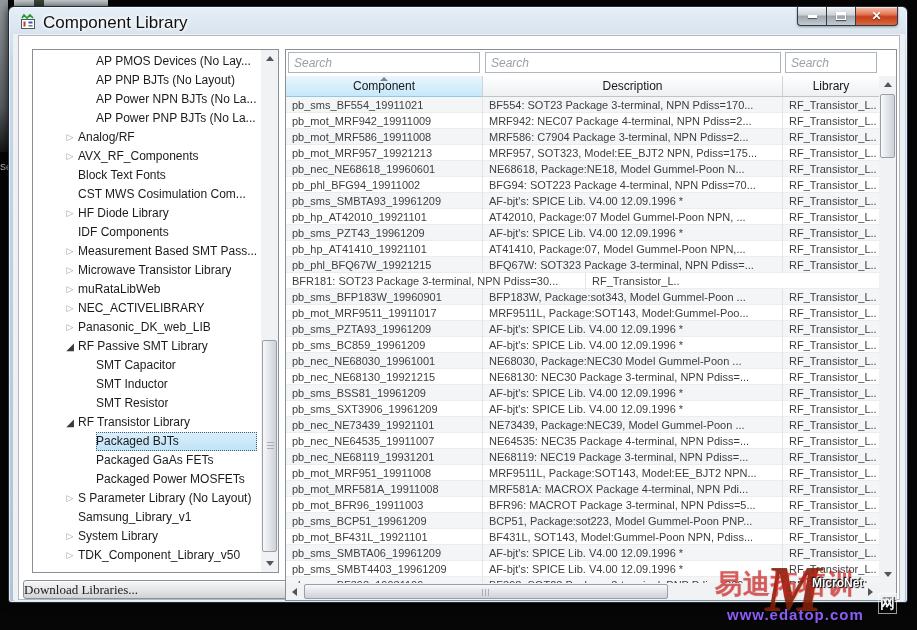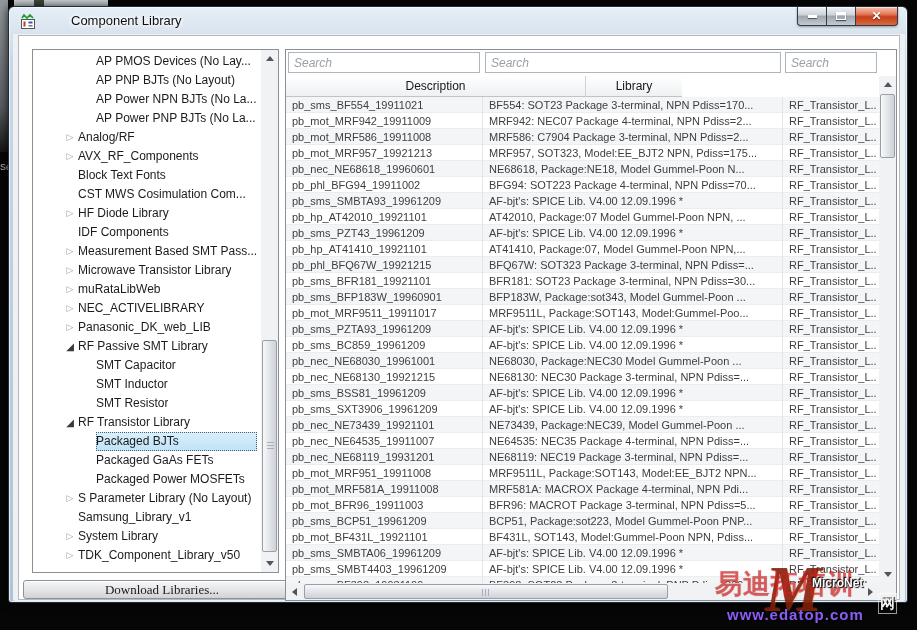--- a/index.html
+++ b/index.html
@@ -16,22 +16,22 @@
   .bg-sliver-top { position:absolute; left:14px; top:0; width:94px; height:6px; background:#cdd2d6; }
   .bg-sliver-dot { position:absolute; left:20px; top:0; width:10px; height:6px; background:#3d4a3a; }
 
   
   .dialog { position:absolute; left:8px; top:6px; width:900px; height:597px;
     background: linear-gradient(180deg, #e6eff7, #c9d7e5 9%, #bccbdb 60%, #b3c3d4);
     border:1px solid #1f2e3b; border-radius:6px 6px 3px 3px;
     box-shadow: inset 0 0 0 1px rgba(255,255,255,.62), 0 0 10px rgba(0,0,0,.8); }
   .titlebar { position:absolute; left:0; top:0; right:0; height:28px; }
   .title-icon { position:absolute; left:11px; top:6px; width:17px; height:17px; }
-  .title-text { position:absolute; left:34px; top:6px; font-size:13px; color:#101010;
-    text-shadow: 0 0 4px #fff, 0 0 4px #fff, 0 0 6px #fff; white-space:nowrap;margin-left:28px; }
+  .title-text { position:absolute; left:34px; top:6px; font-size:17px; color:#101010;
+    text-shadow: 0 0 4px #fff, 0 0 4px #fff, 0 0 6px #fff; white-space:nowrap; }
 
   .winbtns { position:absolute; top:0; right:9px; display:flex; height:19px;
     filter: drop-shadow(0 1px 1px rgba(0,0,0,.35)); }
   .winbtn { width:29px; height:19px; border:1px solid #2e3c49; border-top:none;
     display:flex; align-items:center; justify-content:center;
     background: linear-gradient(#eef1f4, #ced3d9 45%, #9da4ac 50%, #c4cad0);
     box-shadow: inset 0 1px 0 rgba(255,255,255,.75); }
   .winbtn.min { border-radius:0 0 0 4px; border-right:none; }
   .winbtn.max { border-right:none; }
   .winbtn.close { width:43px; border-radius:0 0 4px 0;
@@ -82,21 +82,21 @@
   .grip-v { position:absolute; left:4px; top:50%; margin-top:-4px; width:7px; height:8px;
     background: repeating-linear-gradient(#aab0b7 0 1px, transparent 1px 3px); }
   .grip-h { position:absolute; top:4px; left:50%; margin-left:-4px; height:7px; width:8px;
     background: repeating-linear-gradient(90deg,#aab0b7 0 1px, transparent 1px 3px); }
 
   
   .dl-btn { position:absolute; left:4px; top:544px; width:278px; height:19px;
     font-family:"Liberation Serif", serif; font-size:13px; color:#1a1a1a;
     background: linear-gradient(#f7f7f8, #e5e6e8 50%, #d2d3d6);
     border:1px solid #8d9196; border-radius:3px;
-    box-shadow: inset 0 1px 0 #fff; text-align:center; line-height:17px; cursor:default; }
+    box-shadow: inset 0 1px 0 #fff; line-height:17px; cursor:default; }
 
   
   .table { position:absolute; left:266px; top:13px; width:612px; height:552px;
     background:#fff; border:1px solid #898f96; }
   .search-row { position:absolute; left:0; top:0; width:610px; height:26px; background:#fff; }
   .search-row input { position:absolute; top:2px; height:21px; border:1px solid #b0b5bb;
     background:#fff; font-size:12px; padding:0 5px; font-family:"Liberation Sans",sans-serif; color:#222; }
   .search-row input::placeholder { font-style:italic; color:#9aa0a6; }
   .si-1 { left:2px;  width:192px; }
   .si-2 { left:199px; width:296px; }
@@ -288,20 +288,21 @@
 
       <div class="dl-btn">Download Libraries...</div>
 
       <div class="table">
         <div class="search-row">
           <input class="si-1" type="text" placeholder="Search" style="">
           <input class="si-2" type="text" placeholder="Search" style="">
           <input class="si-3" type="text" placeholder="Search" style="">
         </div>
         <div class="thead">
+            <div class="hcell hc1 sorted"><span class="sortmark"></span><span>Component</span></div>
             <div class="hcell hc2"><span>Description</span></div>
             <div class="hcell hc3"><span>Library</span></div>
           </div>
         <div class="rows">
             <div class="trow">
               <div class="tcell tc1">pb_sms_BF554_19911021</div>
               <div class="tcell tc2">BF554: SOT23 Package 3-terminal, NPN Pdiss=170...</div>
               <div class="tcell tc3">RF_Transistor_L..</div>
             </div>
             <div class="trow">
@@ -348,21 +349,20 @@
               <div class="tcell tc1">pb_hp_AT41410_19921101</div>
               <div class="tcell tc2">AT41410, Package:07, Model Gummel-Poon NPN,...</div>
               <div class="tcell tc3">RF_Transistor_L..</div>
             </div>
             <div class="trow">
               <div class="tcell tc1">pb_phl_BFQ67W_19921215</div>
               <div class="tcell tc2">BFQ67W: SOT323 Package 3-terminal, NPN Pdiss=...</div>
               <div class="tcell tc3">RF_Transistor_L..</div>
             </div>
             <div class="trow">
-              <div class="tcell tc1">pb_sms_BFR181_19921101</div>
               <div class="tcell tc2">BFR181: SOT23 Package 3-terminal, NPN Pdiss=30...</div>
               <div class="tcell tc3">RF_Transistor_L..</div>
             </div>
             <div class="trow">
               <div class="tcell tc1">pb_sms_BFP183W_19960901</div>
               <div class="tcell tc2">BFP183W, Package:sot343, Model Gummel-Poon ...</div>
               <div class="tcell tc3">RF_Transistor_L..</div>
             </div>
             <div class="trow">
               <div class="tcell tc1">pb_mot_MRF9511_19911017</div>

